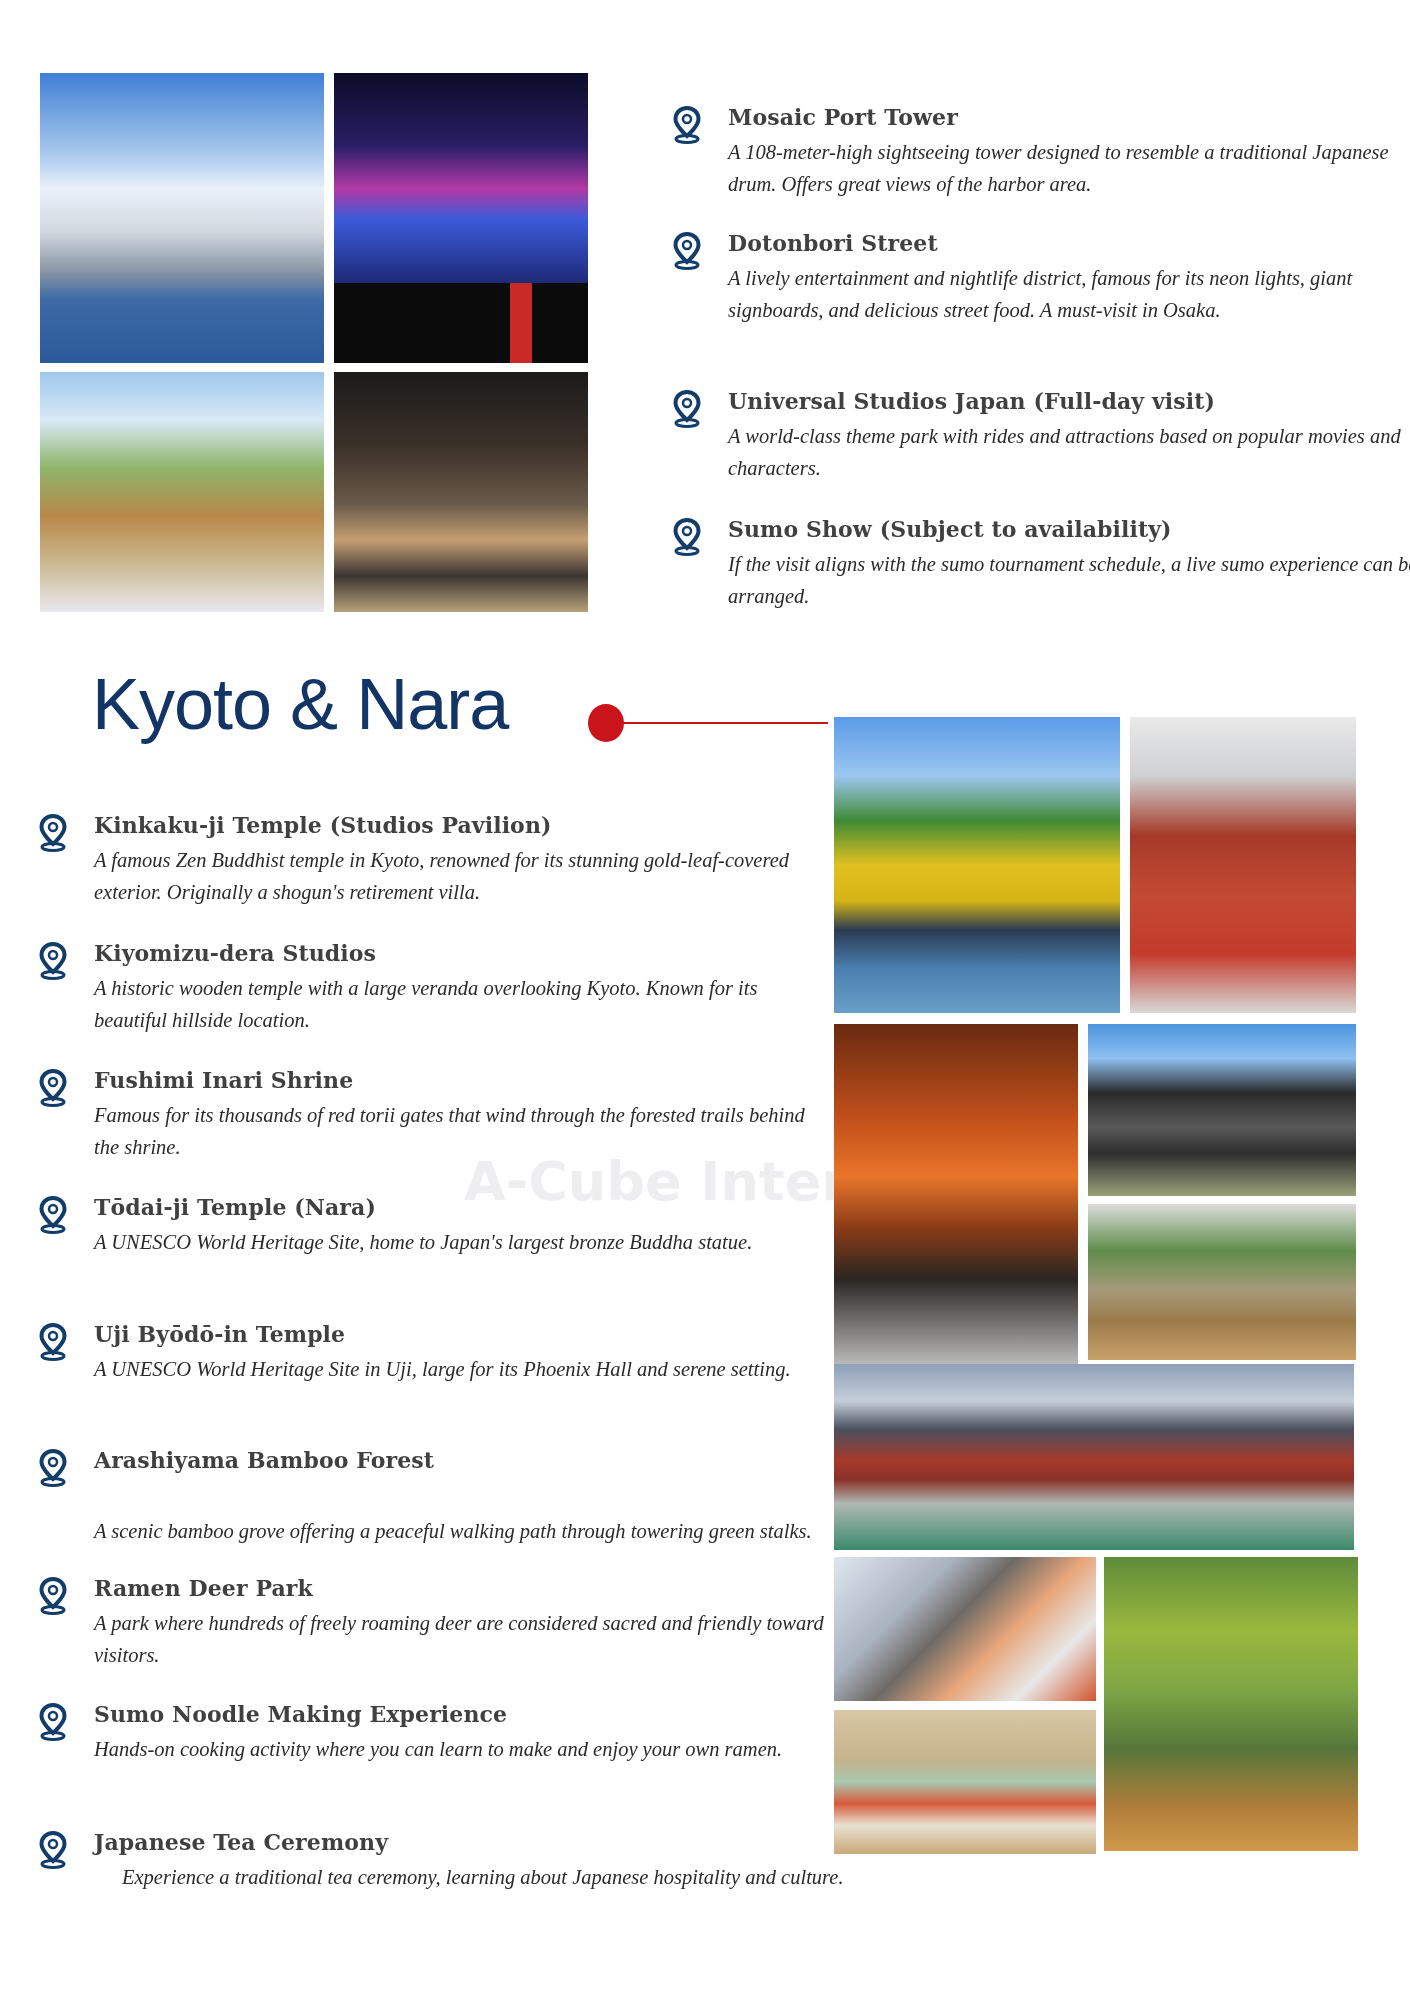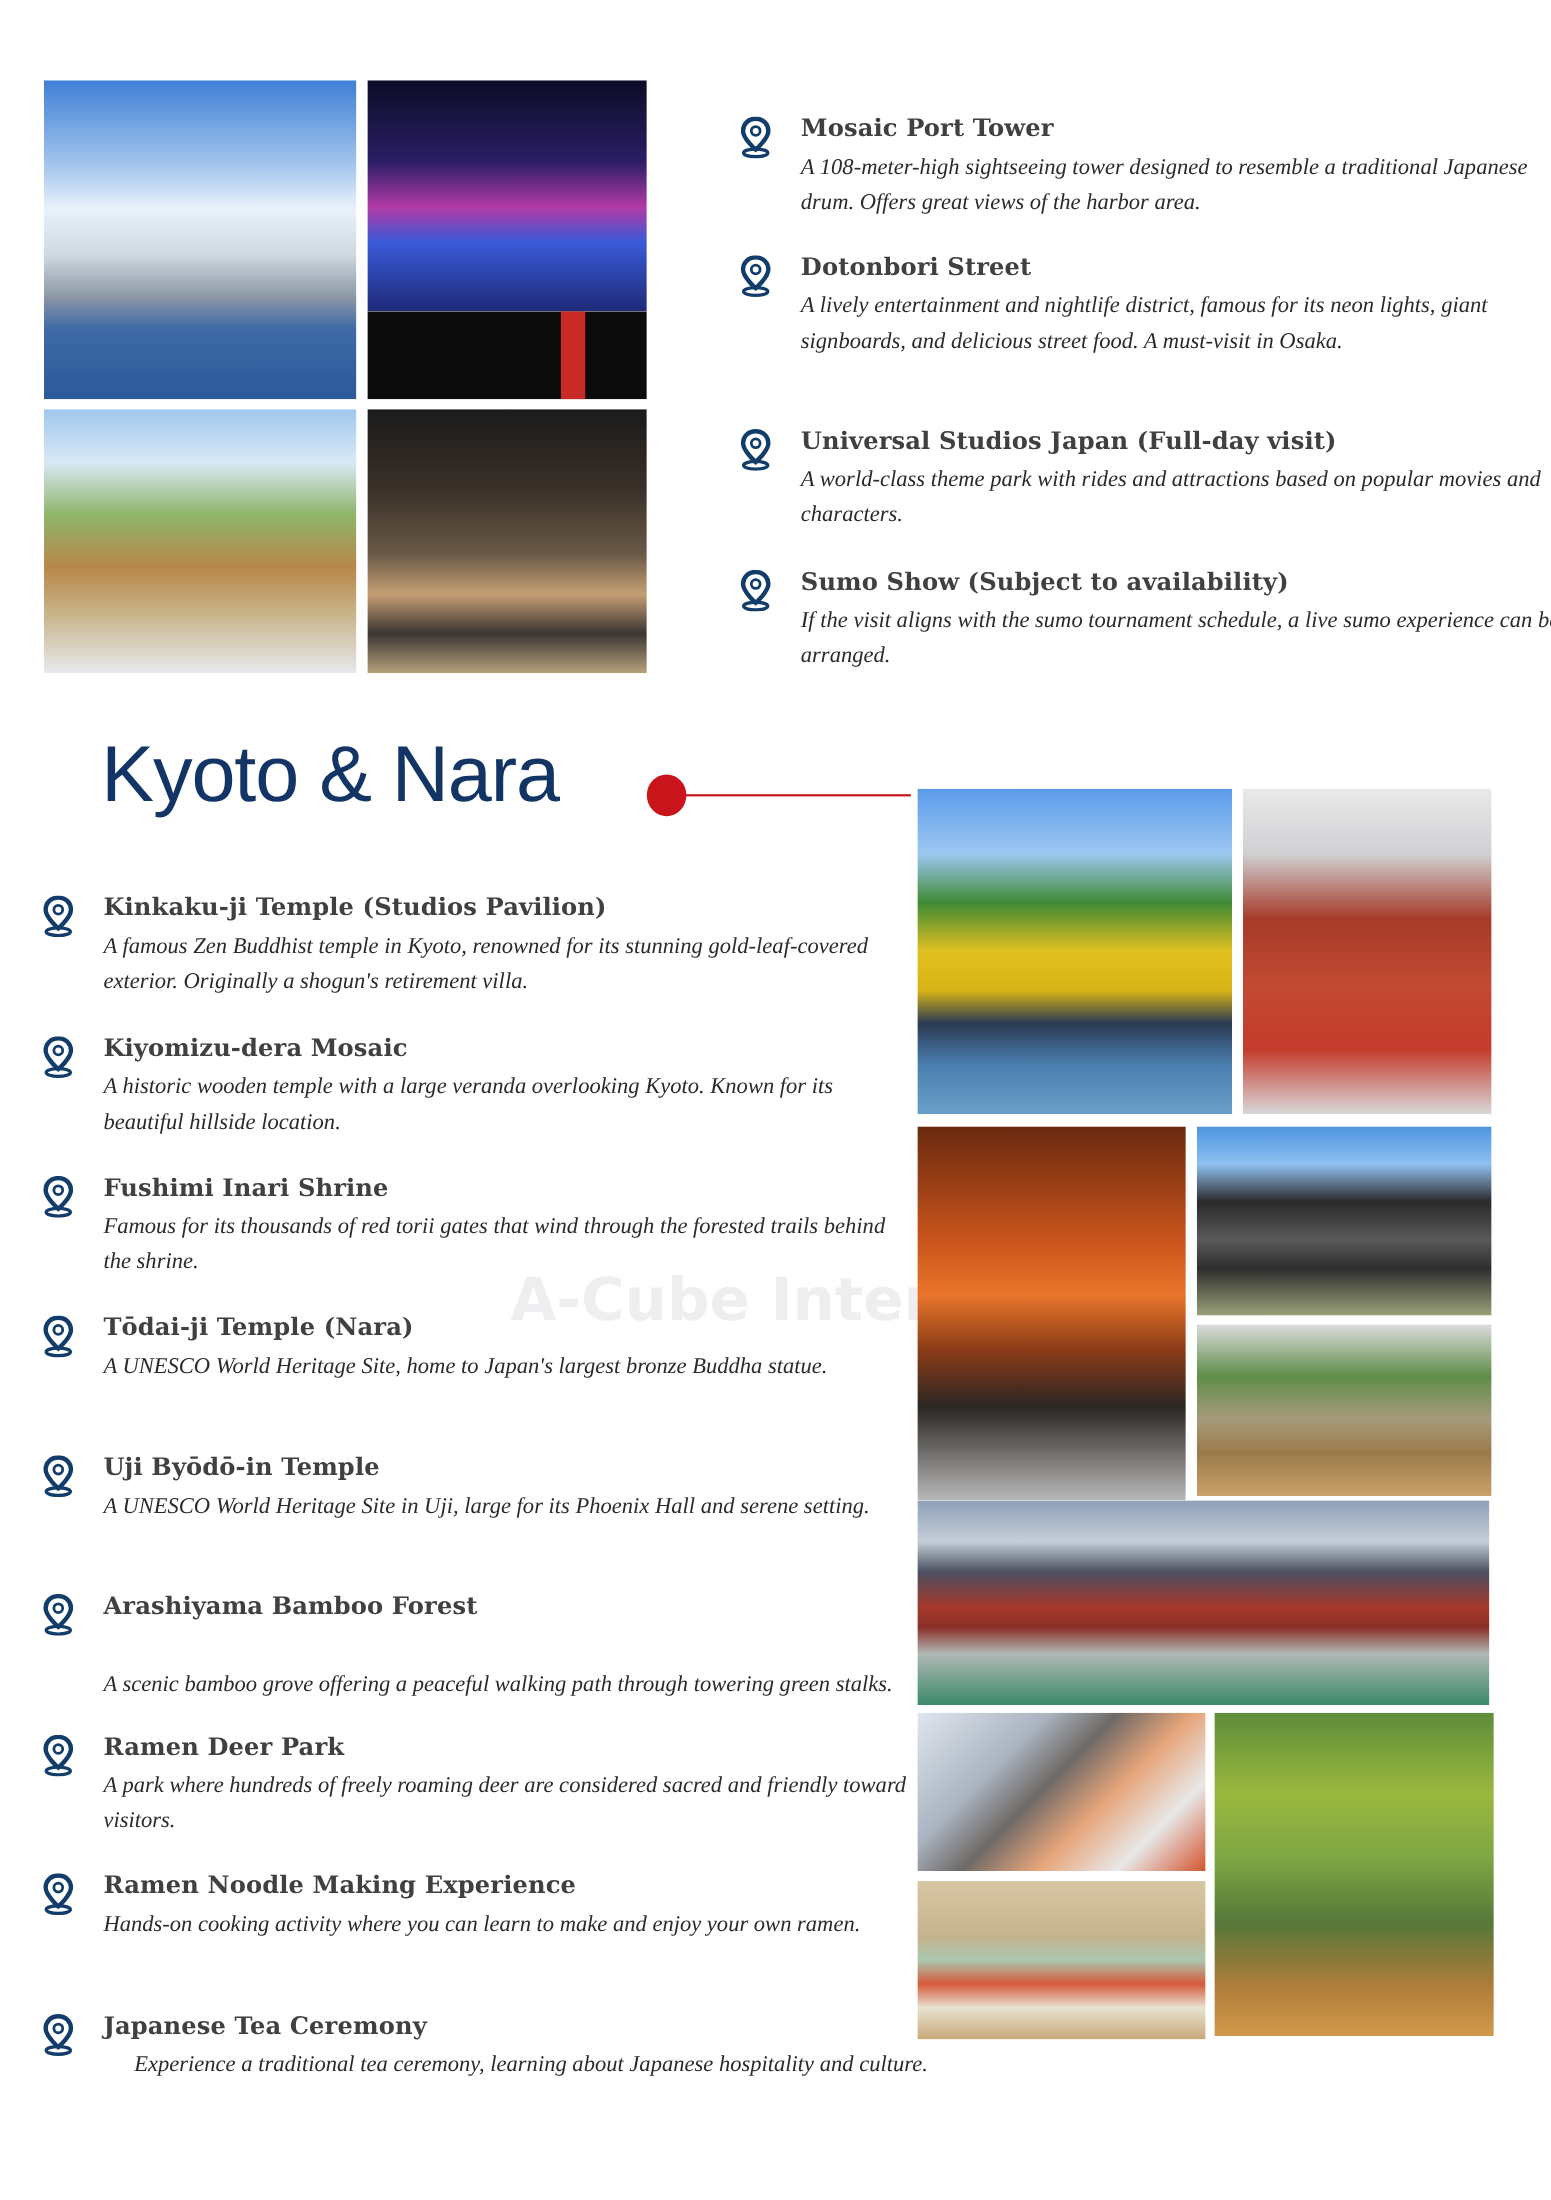--- a/index.html
+++ b/index.html
@@ -115,21 +115,21 @@
     </svg>
     <div class="title">Kinkaku-ji Temple (Studios Pavilion)</div>
     <div class="desc" style="width: 740px;">A famous Zen Buddhist temple in Kyoto, renowned for its stunning gold-leaf-covered exterior. Originally a shogun's retirement villa.</div>
   </div>
     <div class="item" style="left: 38px; top: 940px;">
     <svg class="pin" viewBox="0 0 30 38">
       <path d="M15 2 C8 2 3.5 7 3.5 13 C3.5 20 15 30 15 30 C15 30 26.5 20 26.5 13 C26.5 7 22 2 15 2 Z" fill="none" stroke="#123d6b" stroke-width="4"></path>
       <circle cx="15" cy="13" r="4" fill="none" stroke="#123d6b" stroke-width="2.5"></circle>
       <ellipse cx="15" cy="33" rx="11" ry="3.5" fill="none" stroke="#123d6b" stroke-width="3"></ellipse>
     </svg>
-    <div class="title">Kiyomizu-dera Mosaic</div>
+    <div class="title">Kiyomizu-dera Studios</div>
     <div class="desc" style="width: 740px;">A historic wooden temple with a large veranda overlooking Kyoto. Known for its beautiful hillside location.</div>
   </div>
     <div class="item" style="left: 38px; top: 1067px;">
     <svg class="pin" viewBox="0 0 30 38">
       <path d="M15 2 C8 2 3.5 7 3.5 13 C3.5 20 15 30 15 30 C15 30 26.5 20 26.5 13 C26.5 7 22 2 15 2 Z" fill="none" stroke="#123d6b" stroke-width="4"></path>
       <circle cx="15" cy="13" r="4" fill="none" stroke="#123d6b" stroke-width="2.5"></circle>
       <ellipse cx="15" cy="33" rx="11" ry="3.5" fill="none" stroke="#123d6b" stroke-width="3"></ellipse>
     </svg>
     <div class="title">Fushimi Inari Shrine</div>
     <div class="desc" style="width: 740px;">Famous for its thousands of red torii gates that wind through the forested trails behind the shrine.</div>
@@ -169,21 +169,21 @@
     </svg>
     <div class="title">Ramen Deer Park</div>
     <div class="desc" style="width: 740px;">A park where hundreds of freely roaming deer are considered sacred and friendly toward visitors.</div>
   </div>
     <div class="item" style="left: 38px; top: 1701px;">
     <svg class="pin" viewBox="0 0 30 38">
       <path d="M15 2 C8 2 3.5 7 3.5 13 C3.5 20 15 30 15 30 C15 30 26.5 20 26.5 13 C26.5 7 22 2 15 2 Z" fill="none" stroke="#123d6b" stroke-width="4"></path>
       <circle cx="15" cy="13" r="4" fill="none" stroke="#123d6b" stroke-width="2.5"></circle>
       <ellipse cx="15" cy="33" rx="11" ry="3.5" fill="none" stroke="#123d6b" stroke-width="3"></ellipse>
     </svg>
-    <div class="title">Ramen Noodle Making Experience</div>
+    <div class="title">Sumo Noodle Making Experience</div>
     <div class="desc" style="width: 740px;">Hands-on cooking activity where you can learn to make and enjoy your own ramen.</div>
   </div>
     <div class="item" style="left: 38px; top: 1829px;">
     <svg class="pin" viewBox="0 0 30 38">
       <path d="M15 2 C8 2 3.5 7 3.5 13 C3.5 20 15 30 15 30 C15 30 26.5 20 26.5 13 C26.5 7 22 2 15 2 Z" fill="none" stroke="#123d6b" stroke-width="4"></path>
       <circle cx="15" cy="13" r="4" fill="none" stroke="#123d6b" stroke-width="2.5"></circle>
       <ellipse cx="15" cy="33" rx="11" ry="3.5" fill="none" stroke="#123d6b" stroke-width="3"></ellipse>
     </svg>
     <div class="title">Japanese Tea Ceremony</div>
     <div class="desc" style="width: 740px; margin-left: 28px;">Experience a traditional tea ceremony, learning about Japanese hospitality and culture.</div>

